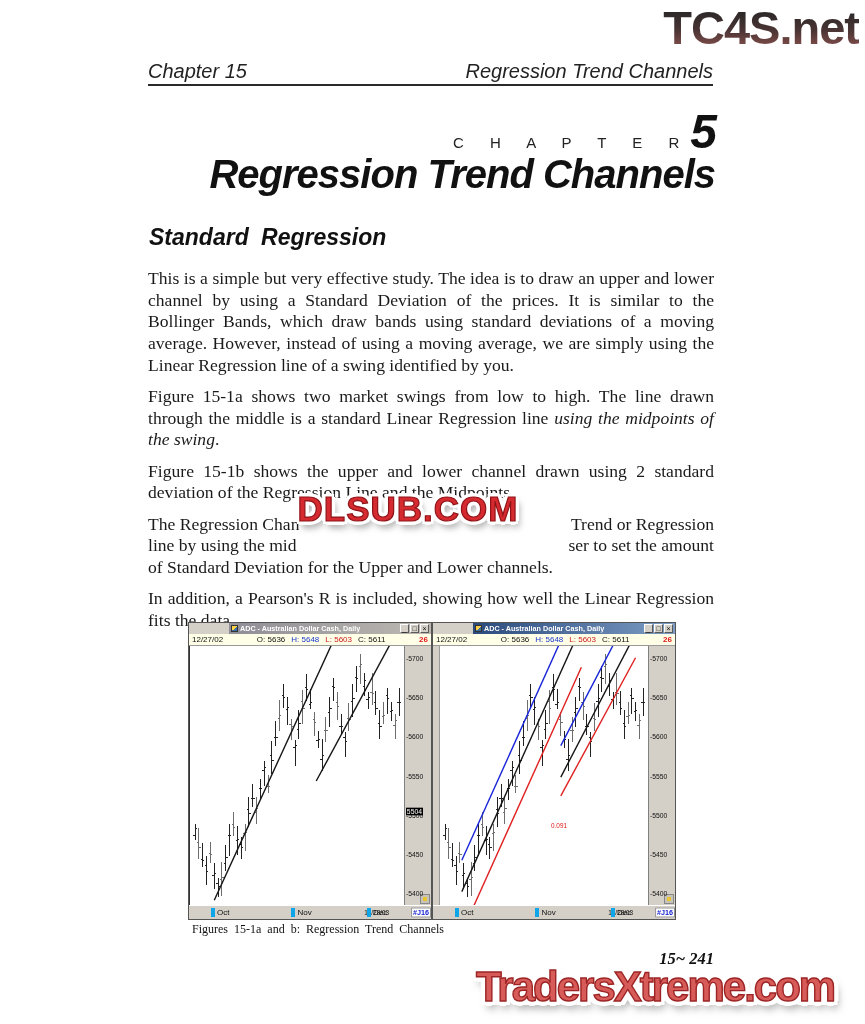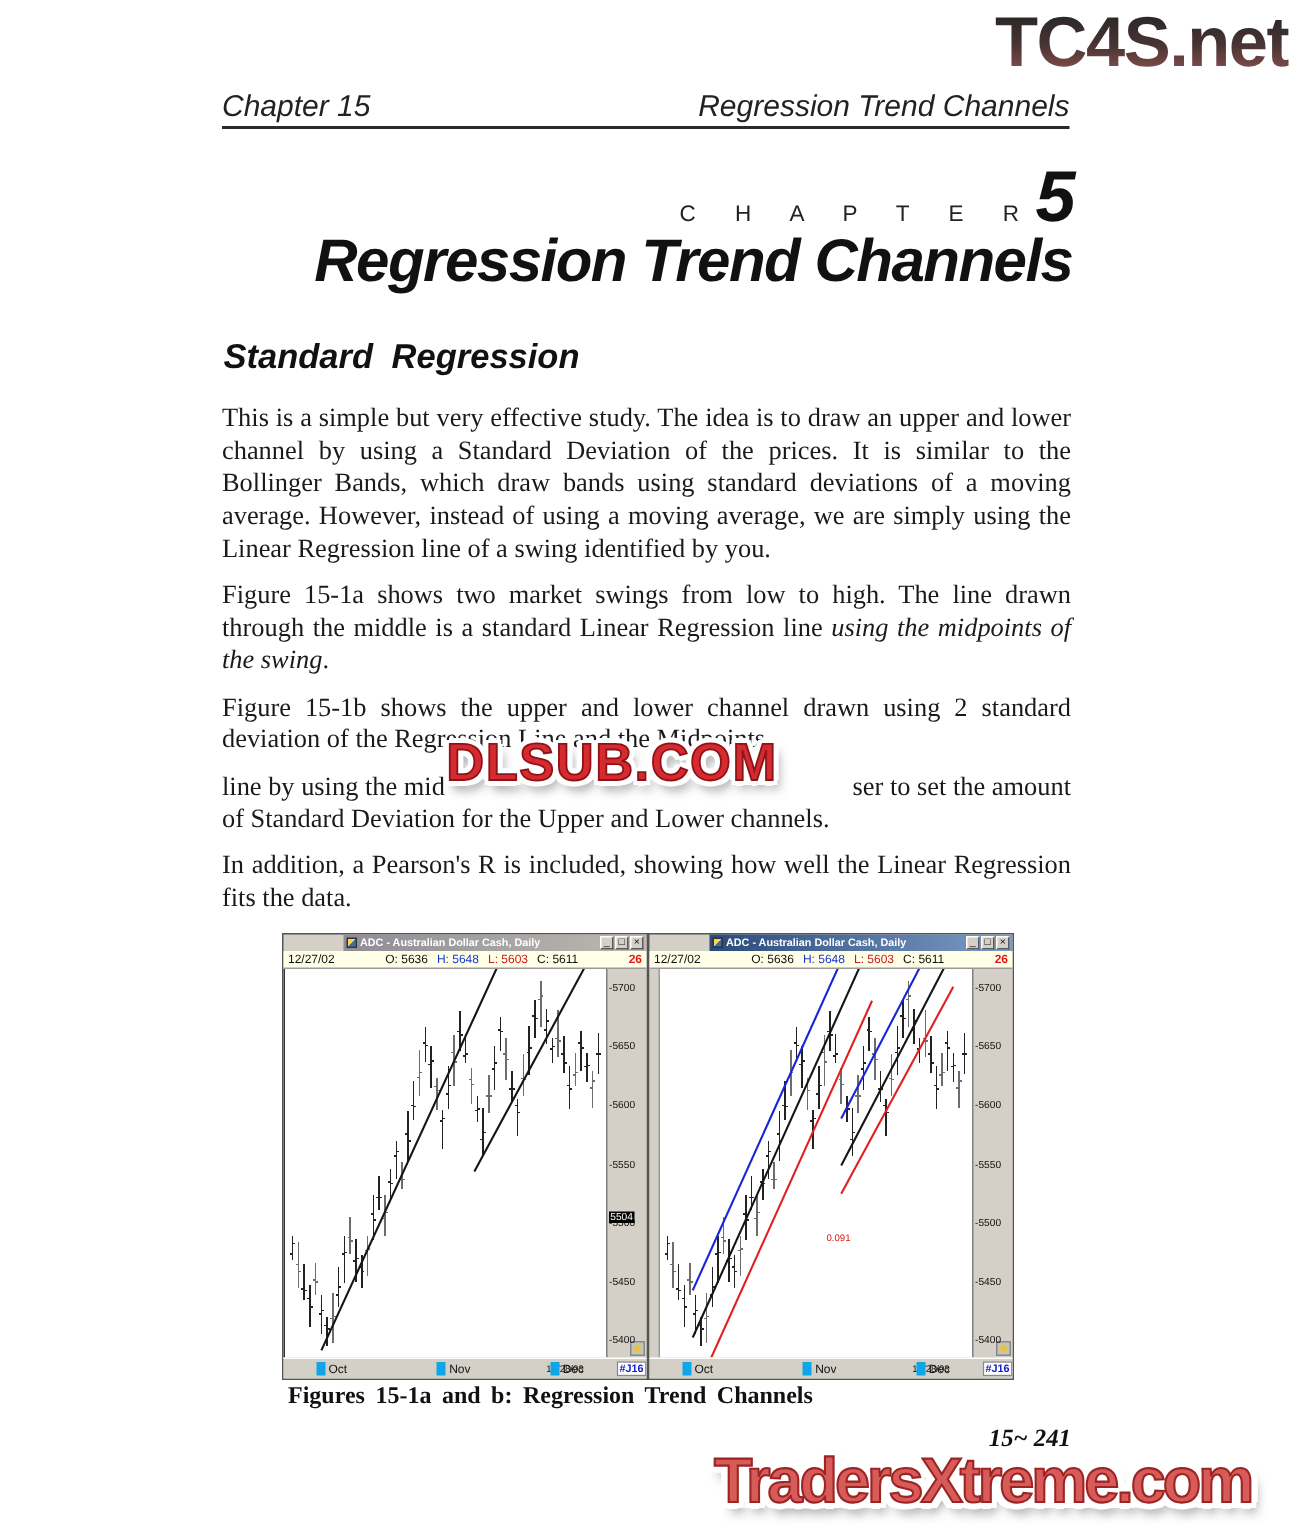--- a/index.html
+++ b/index.html
@@ -68,28 +68,28 @@
   .axis .ylab{position:absolute;left:1px;font-size:8px;color:#111;white-space:nowrap;
     transform:scale(.85);transform-origin:left center;}
   .axis .marker{position:absolute;left:1px;background:#000;color:#fff;font-size:8px;
     padding:0 1px;transform:scale(.85);transform-origin:left center;}
   .axis .corner-btn{position:absolute;right:1px;bottom:1px;width:10px;height:10px;
     background:#c6c3ba;border:1px solid #888;box-sizing:border-box;}
   .axis .corner-btn::after{content:"";position:absolute;left:2px;top:2px;width:4px;height:4px;
     background:#e8c531;}
   .statusbar{height:13px;background:#d4d0c8;border-top:1px solid #fff;position:relative;
     font-size:8px;color:#111;flex:none;}
-  .statusbar .mon{position:absolute;top:2px;border-left:6px solid #0ea5e9;padding-left:2px;}
+  .statusbar .mon{position:absolute;top:2px;border-left:4px solid #0ea5e9;padding-left:2px;}
   .statusbar .sb-right{position:absolute;right:0;top:0;height:12px;display:flex;align-items:center;gap:20px;}
   .statusbar .sb-date{font-size:8px;transform:scale(.8);transform-origin:right center;}
   .statusbar .sb-sym{background:#fff;border:1px solid #888;color:#1520d0;font-weight:bold;
     font-size:8px;padding:0 1px;transform:scale(.9);transform-origin:right center;}
   .plot .anno{position:absolute;font-size:8px;color:#e01818;transform:scale(.8);}
 
-  .figcaption{top:922px;left:192px;font-size:16px;font-weight:bold;word-spacing:3px;color:#111;}
+  .figcaption{top:922px;left:192px;font-size:12px;font-weight:normal;word-spacing:3px;color:#111;}
   .pagenum{top:949px;left:148px;width:566px;text-align:right;font-weight:bold;font-style:italic;
     font-size:16.5px;color:#111;}
 
   
   .wm-bottom{top:963px;left:476px;width:389px;white-space:nowrap;
     font-family:"Liberation Sans",sans-serif;font-weight:800;font-size:42px;letter-spacing:-2px;
     color:#d75b58;-webkit-text-stroke:1.4px #9c2424;
     text-shadow:-4px -4px 0 #fff,4px -4px 0 #fff,-4px 4px 0 #fff,4px 4px 0 #fff,
       -5px 0 0 #fff,5px 0 0 #fff,0 -5px 0 #fff,0 5px 0 #fff,3px 7px 8px rgba(40,40,40,.6);}
 </style>
@@ -110,20 +110,24 @@
 </div>
 <div class="abs bigtitle">Regression Trend Channels</div>
 
 <div class="abs sechead">Standard Regression</div>
 
 <div class="abs bodycol">
   <p>This is a simple but very effective study. The idea is to draw an upper and lower channel by using a Standard Deviation of the prices. It is similar to the Bollinger Bands, which draw bands using standard deviations of a moving average. However, instead of using a moving average, we are simply using the Linear Regression line of a swing identified by you.</p>
   <p><span>Figure 15-1a shows two market swings from low to high. The line drawn through the middle is a standard Linear Regression line </span><span class="em">using the midpoints of the swing</span><span>.</span></p>
   <p>Figure 15-1b shows the upper and lower channel drawn using 2 standard deviation of the Regression Line and the Midpoints.</p>
   <p>
+    <span class="gapline">
+        <span>The Regression Chan</span>
+        <span>Trend or Regression</span>
+      </span>
     <span class="gapline">
         <span>line by using the mid</span>
         <span>ser to set the amount</span>
       </span>
     <span>of Standard Deviation for the Upper and Lower channels.</span>
   </p>
   <p>In addition, a Pearson's R is included, showing how well the Linear Regression fits the data.</p>
 </div>
 
 <div class="abs wm-mid">DLSUB.COM</div>

